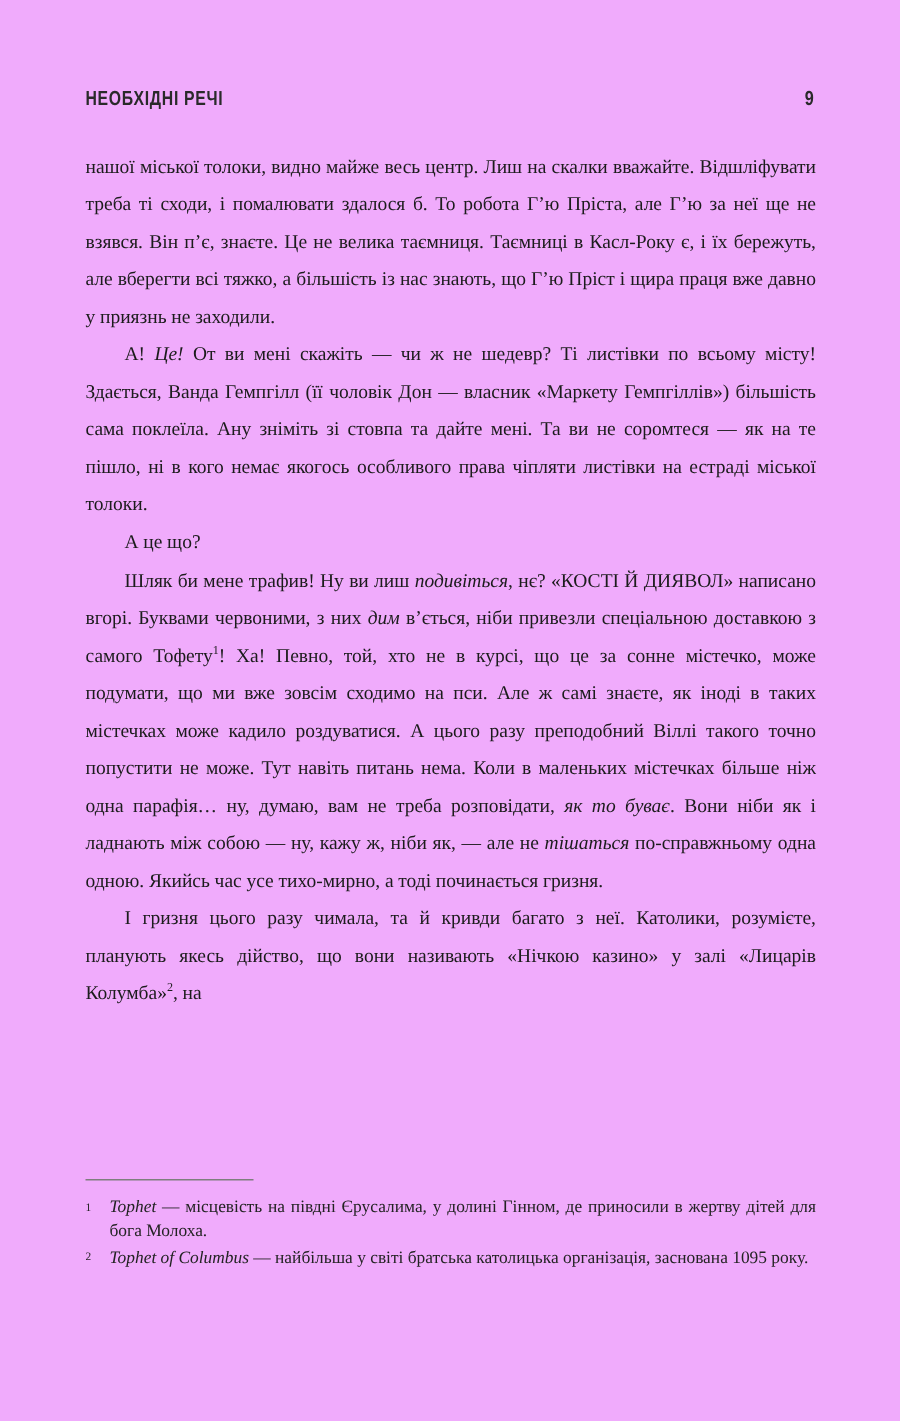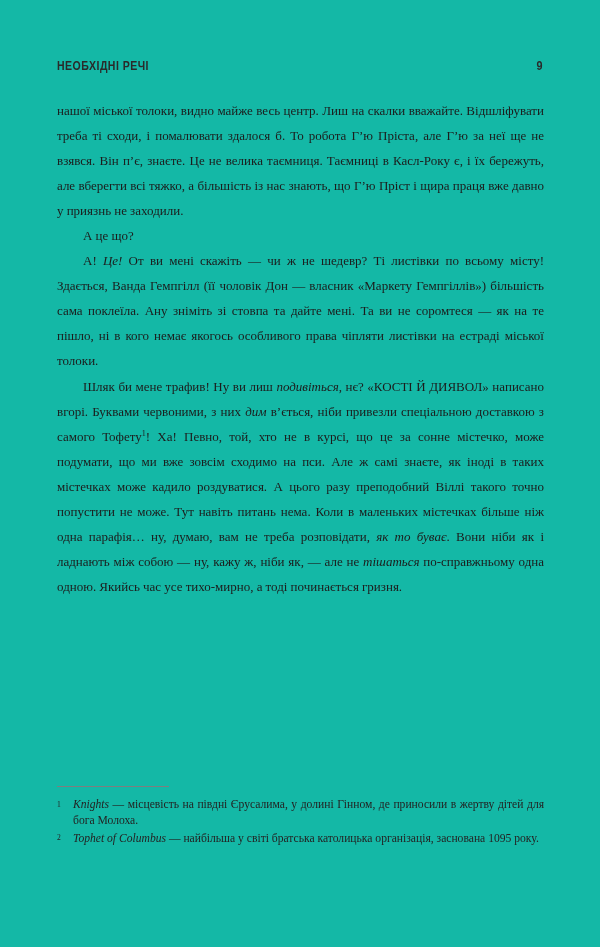--- a/index.html
+++ b/index.html
@@ -13,21 +13,21 @@
     position: relative;
     overflow: hidden;
     font-family: "Liberation Serif", "DejaVu Serif", serif;
     color: #1c1c1c;
     -webkit-font-smoothing: antialiased;
   }
 
   .page {
     position: absolute;
     inset: 0;
-    background: #14b8a6;
+    background: #f0abfc;
   }
 
   
   .running-head {
     position: absolute;
     left: 57px;
     right: 57px;
     top: 58px;
     height: 20px;
     display: flex;
@@ -117,26 +117,27 @@
 
 <div class="page">
 
   <div class="running-head">
     <span class="running-head-title">НЕОБХІДНІ РЕЧІ</span>
     <span class="running-head-folio">9</span>
   </div>
 
   <div class="text-column">
       <p class="para first"><span>нашої міської толоки, видно майже весь центр. Лиш на скалки вважайте. Відшліфувати треба ті сходи, і помалювати здалося б. То робота Г’ю Пріста, але Г’ю за неї ще не взявся. Він п’є, знаєте. Це не велика таємниця. Таємниці в Касл-Року є, і їх бережуть, але вберегти всі тяжко, а більшість із нас знають, що Г’ю Пріст і щира праця вже давно у приязнь не заходили.</span></p>
+      <p class="para"><span>А! </span><em>Це!</em><span> От ви мені скажіть — чи ж не шедевр? Ті листівки по всьому місту! Здається, Ванда Гемпгілл (її чоловік Дон — власник «Маркету Гемпгіллів») більшість сама поклеїла. Ану зніміть зі стовпа та дайте мені. Та ви не соромтеся — як на те пішло, ні в кого немає якогось особливого права чіпляти листівки на естраді міської толоки.</span></p>
       <p class="para"><span>А це що?</span></p>
-      <p class="para"><span>А! </span><em>Це!</em><span> От ви мені скажіть — чи ж не шедевр? Ті листівки по всьому місту! Здається, Ванда Гемпгілл (її чоловік Дон — власник «Маркету Гемпгіллів») більшість сама поклеїла. Ану зніміть зі стовпа та дайте мені. Та ви не соромтеся — як на те пішло, ні в кого немає якогось особливого права чіпляти листівки на естраді міської толоки.</span></p>
       <p class="para"><span>Шляк би мене трафив! Ну ви лиш </span><em>подивіться</em><span>, нє? «КОСТІ Й ДИЯВОЛ» написано вгорі. Буквами червоними, з них </span><em>дим</em><span> в’ється, ніби привезли спеціальною доставкою з самого Тофету</span><sup class="fn-ref">1</sup><span>! Ха! Певно, той, хто не в курсі, що це за сонне містечко, може подумати, що ми вже зовсім сходимо на пси. Але ж самі знаєте, як іноді в таких містечках може кадило роздуватися. А цього разу преподобний Віллі такого точно попустити не може. Тут навіть питань нема. Коли в маленьких містечках більше ніж одна парафія… ну, думаю, вам не треба розповідати, </span><em>як то буває</em><span>. Вони ніби як і ладнають між собою — ну, кажу ж, ніби як, — але не </span><em>тішаться</em><span> по-справжньому одна одною. Якийсь час усе тихо-мирно, а тоді починається гризня.</span></p>
+      <p class="para"><span>І гризня цього разу чимала, та й кривди багато з неї. Католики, розумієте, планують якесь дійство, що вони називають «Нічкою казино» у залі «Лицарів Колумба»</span><sup class="fn-ref">2</sup><span>, на</span></p>
     </div>
 
   <div class="footnotes">
     <div class="footnote-rule"></div>
     <div class="footnote-list">
-        <div class="footnote"><span class="footnote-marker">1</span><em>Knights</em><span> — місцевість на півдні Єрусалима, у долині Гінном, де приносили в жертву дітей для бога Молоха.</span></div>
+        <div class="footnote"><span class="footnote-marker">1</span><em>Tophet</em><span> — місцевість на півдні Єрусалима, у долині Гінном, де приносили в жертву дітей для бога Молоха.</span></div>
         <div class="footnote"><span class="footnote-marker">2</span><em>Tophet of Columbus</em><span> — найбільша у світі братська католицька організація, заснована 1095 року.</span></div>
       </div>
   </div>
 
 </div>
 
 </body></html>

